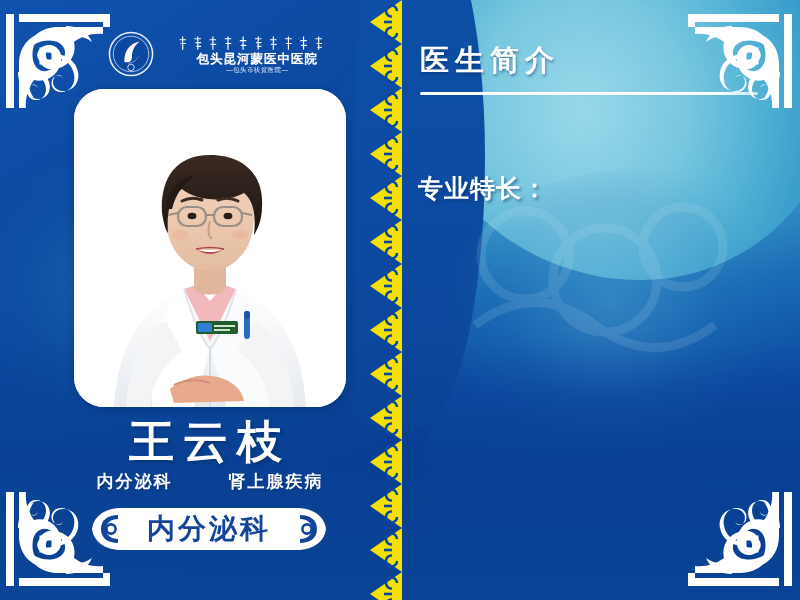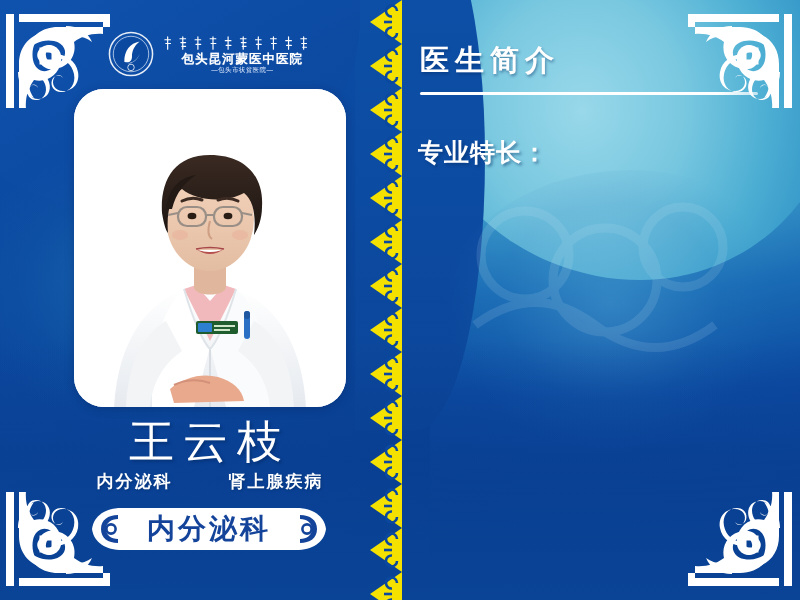--- a/index.html
+++ b/index.html
@@ -51,21 +51,21 @@
     background:linear-gradient(180deg,rgba(10,64,148,0) 0%,rgba(9,62,145,.55) 45%,#0a4497 100%);
   }
   .watermark{
     position:absolute;left:455px;top:175px;width:300px;height:200px;
     opacity:.13;
   }
 
   
   .logo-row{
     position:absolute;left:108px;top:26px;width:230px;height:56px;
-    display:flex;align-items:center;gap:8px;
+    display:flex;align-items:center;gap:23px;
   }
   .logo-mark{width:46px;height:46px;flex:0 0 auto;}
   .logo-text{display:flex;flex-direction:column;align-items:center;line-height:1;}
   .logo-mn{height:17px;margin-bottom:1px;}
   .logo-cn{
     font-size:12.5px;color:#ffffff;letter-spacing:1px;font-weight:700;
     white-space:nowrap;text-shadow:0 0 1px rgba(255,255,255,.4);
   }
   .logo-sub{
     font-size:6.5px;color:#e7f0ff;letter-spacing:.4px;margin-top:2px;white-space:nowrap;
@@ -75,21 +75,21 @@
   .photo-card{
     position:absolute;left:74px;top:89px;width:272px;height:318px;
     background:#ffffff;border-radius:30px;overflow:hidden;
     box-shadow:0 2px 10px rgba(0,20,60,.25);
   }
   .photo-card svg{display:block;width:100%;height:100%;}
 
   
   .doctor-name{
     position:absolute;left:0;top:412px;width:420px;text-align:center;
-    font-size:45px;font-weight:400;color:#ffffff;letter-spacing:9px;
+    font-size:45px;font-weight:700;color:#ffffff;letter-spacing:9px;
     font-family:"DejaVu Sans","Liberation Sans",sans-serif;
     text-shadow:2px 2px 3px rgba(4,40,95,.55);
   }
   .meta-row{
     position:absolute;left:0;top:470px;width:420px;
     display:flex;justify-content:center;gap:56px;
   }
   .meta-row span{
     font-size:17px;font-weight:700;color:#ffffff;letter-spacing:2px;
     text-shadow:1px 1px 2px rgba(4,40,95,.5);
@@ -123,21 +123,21 @@
     position:absolute;left:420px;top:92px;width:338px;height:3px;
     background:linear-gradient(90deg,#ffffff 0%,#ffffff 88%,rgba(255,255,255,.65) 100%);
     border-radius:2px;
   }
   .body-text{
     position:absolute;left:418px;top:133px;width:350px;
     font-size:25px;line-height:1.62;color:#ffffff;letter-spacing:1px;
     font-family:"DejaVu Sans","Liberation Sans",sans-serif;font-weight:700;
     text-shadow:2px 2px 3px rgba(4,45,100,.5);
   }
-  .body-text .lead{display:block;}
+  .body-text .lead{display:block;margin-top:36px;}
 
   
   .corner{position:absolute;width:104px;height:94px;}
   .corner svg{display:block;width:100%;height:100%;}
   .corner-tl{left:6px;top:14px;}
   .corner-bl{left:6px;bottom:14px;transform:scaleY(-1);}
   .corner-tr{right:8px;top:14px;transform:scaleX(-1);}
   .corner-br{right:8px;bottom:14px;transform:scale(-1,-1);}
 </style>
 </head>

